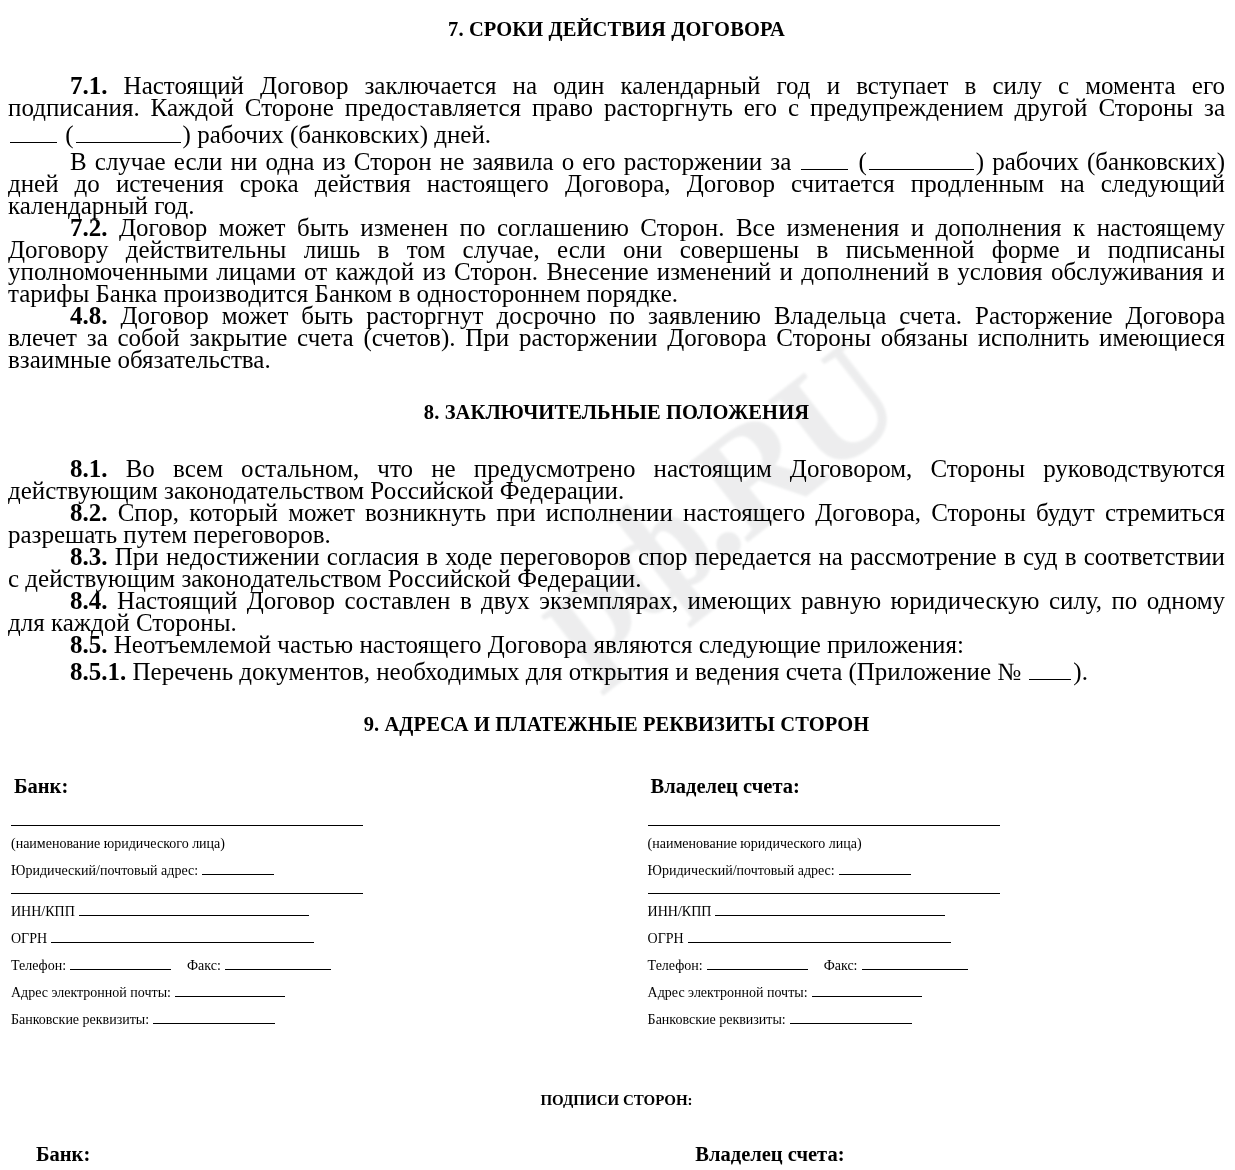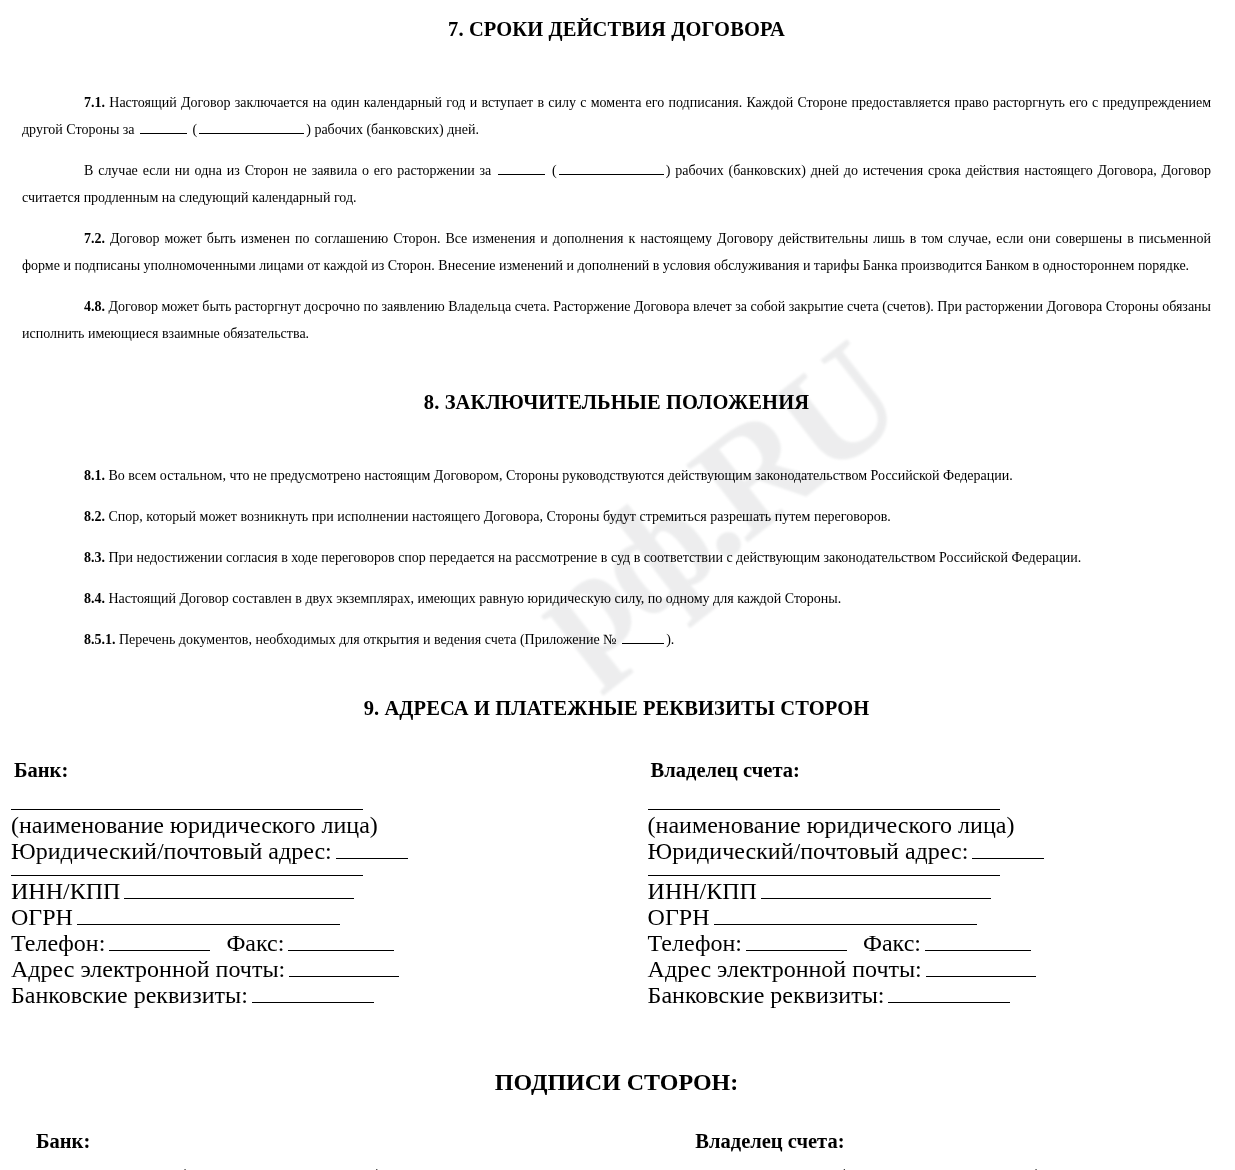--- a/index.html
+++ b/index.html
@@ -52,23 +52,23 @@
   h2.section-title {
     font-size: 20.5px;
     font-weight: bold;
     text-align: center;
     margin: 8px;
     letter-spacing: 0.1px;
   }
 
   
   p.para {
-    font-size: 14px;
-    line-height: 27px;
-    margin: 14px;
+    font-size: 25px;
+    line-height: 22px;
+    margin: 0;
     text-align: justify;
     text-indent: 62px;
     hyphens: none;
   }
   p.para b { font-weight: bold; }
 
   .fill-blank {
     display: inline-block;
     border-bottom: 1.6px solid #000;
     vertical-align: baseline;
@@ -109,42 +109,42 @@
     height: 0;
     margin: 0 0 3px 0;
   }
   .rule-full.r2 { width: 352px; }
 
   .req-line {
     white-space: nowrap;
     margin: 0;
     padding: 0;
   }
-  .req-line .lbl { font-size: 24px; }
+  .req-line .lbl { font-size: 14px; }
 
   .ln {
     display: inline-block;
     border-bottom: 1.7px solid #000;
     height: 0.86em;
     vertical-align: baseline;
     margin-left: 4px;
   }
   .ln-addr  { width: 72px; }
   .ln-inn   { width: 230px; }
   .ln-ogrn  { width: 263px; }
   .ln-tel   { width: 101px; }
   .ln-fax   { width: 106px; }
   .ln-email { width: 110px; }
   .ln-bank  { width: 122px; }
 
   .gap-small { display: inline-block; width: 16px; }
 
   
   .sign-title {
-    font-size: 24px;
+    font-size: 15px;
     font-weight: bold;
     text-align: center;
     margin: 0;
   }
 
   .sign-wrap {
     display: flex;
     align-items: flex-start;
   }
   .sign-col { font-size: 20.5px; }
@@ -214,20 +214,21 @@
     <div class="sp-26"></div>
 
     <p class="para"><b>8.1.</b> <span>Во всем остальном, что не предусмотрено настоящим Договором, Стороны руководствуются действующим законодательством Российской Федерации.</span></p>
 
     <p class="para"><b>8.2.</b> <span>Спор, который может возникнуть при исполнении настоящего Договора, Стороны будут стремиться разрешать путем переговоров.</span></p>
 
     <p class="para"><b>8.3.</b> <span>При недостижении согласия в ходе переговоров спор передается на рассмотрение в суд в соответствии с действующим законодательством Российской Федерации.</span></p>
 
     <p class="para"><b>8.4.</b> <span>Настоящий Договор составлен в двух экземплярах, имеющих равную юридическую силу, по одному для каждой Стороны.</span></p>
 
+    <p class="para"><b>8.5.</b> <span>Неотъемлемой частью настоящего Договора являются следующие приложения:</span></p>
 
     <p class="para"><b>8.5.1.</b> <span>Перечень документов, необходимых для открытия и ведения счета (Приложение №</span> <span class="fill-blank fb-tiny"></span><span>).</span></p>
 
     <div class="sp-22"></div>
     <h2 class="section-title">9. АДРЕСА И ПЛАТЕЖНЫЕ РЕКВИЗИТЫ СТОРОН</h2>
     <div class="sp-30"></div>
 
     <div class="req-wrap">
 
       <div class="req-col left">

